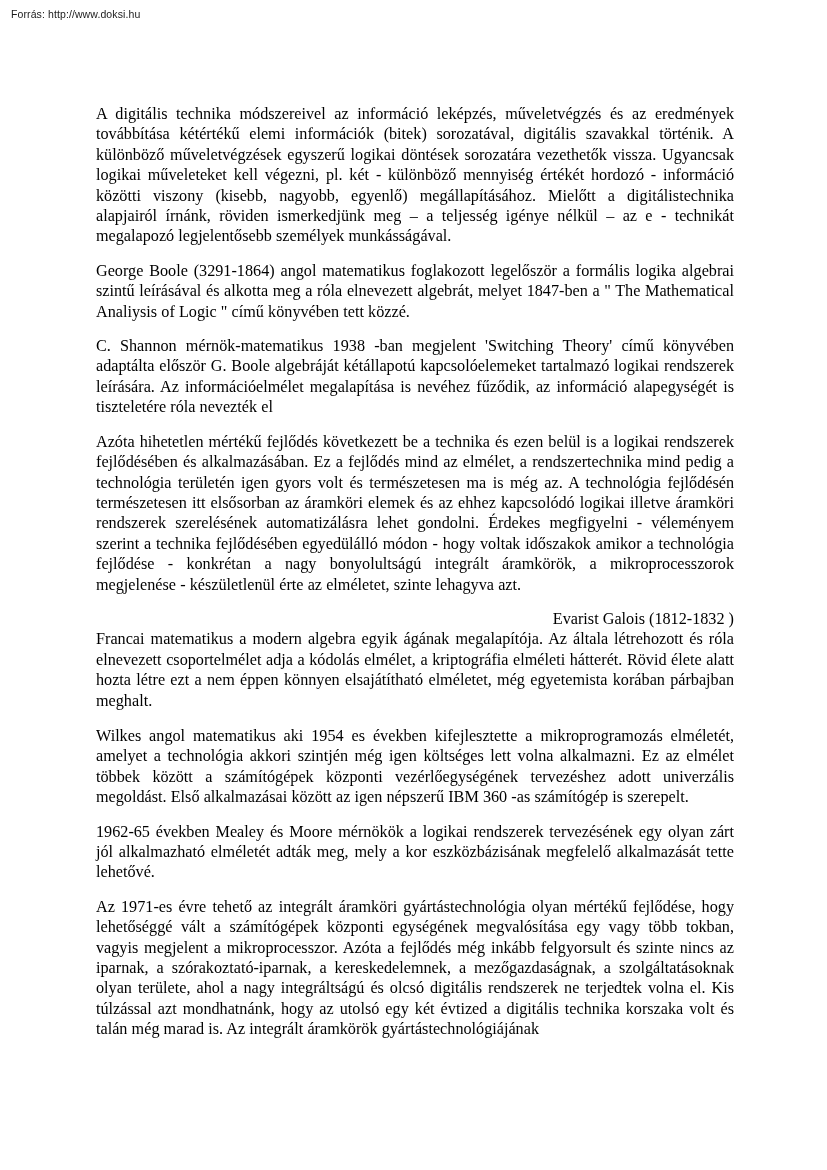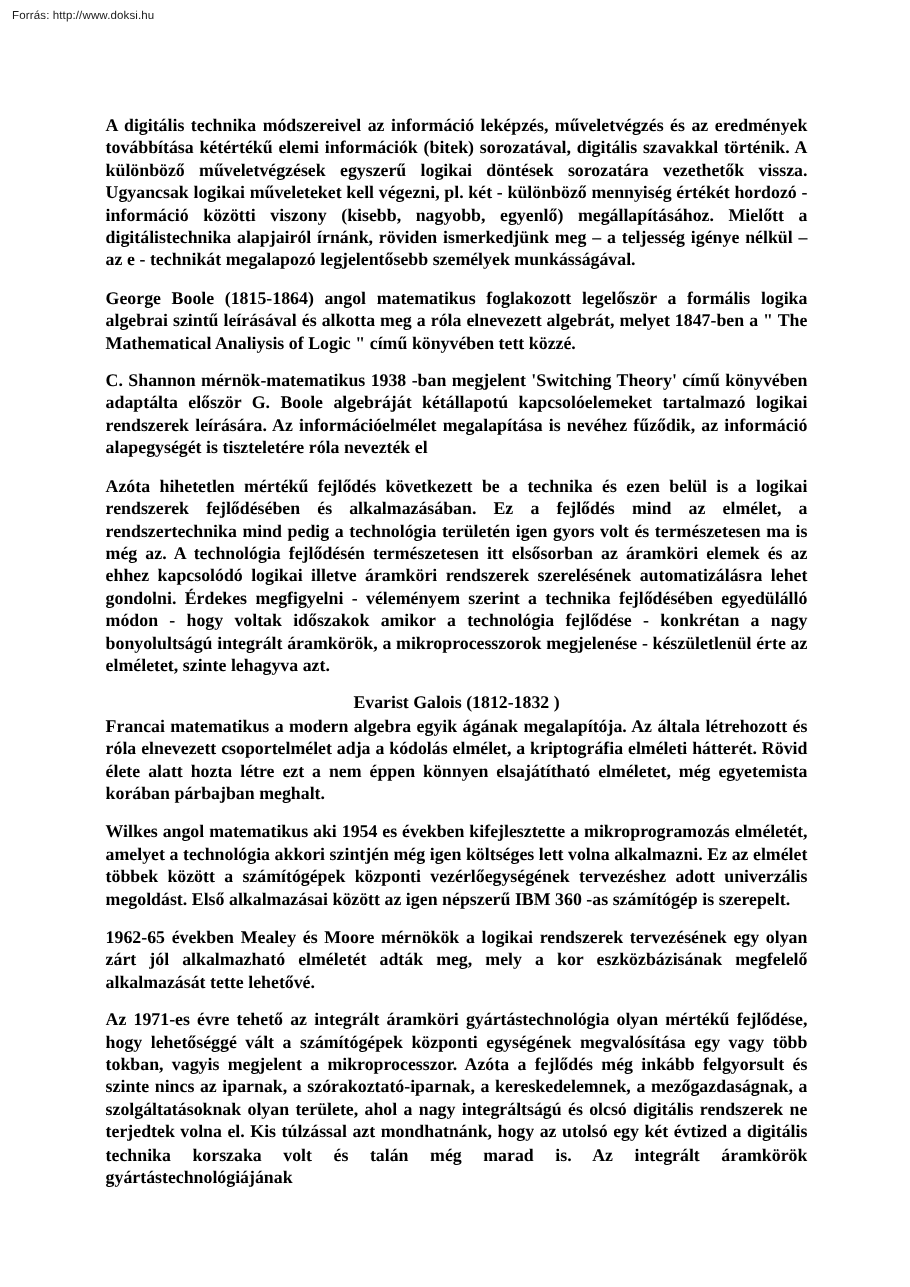--- a/index.html
+++ b/index.html
@@ -57,37 +57,35 @@
 
   p.body-par {
     font-size: 16.2px;
     line-height: 20.4px;
     margin: 0 0 14px 0;
     padding: 0;
     text-align: justify;
     text-justify: inter-word;
     word-spacing: 0.1px;
     hyphens: none;
-    font-weight: bold;
   }
   p.body-par:last-child {
     margin-bottom: 2px;
   }
 
   
   .person-block {
     margin: 0 0 14px 0;
   }
   .person-name {
     font-size: 16.2px;
     line-height: 20.4px;
-    text-align: center;
+    text-align: right;
     margin: 0;
     padding: 0;
-    font-weight: bold;
   }
   .person-block p.body-par {
     margin-bottom: 15px;
   }
 
   
   .clipped-tail {
     overflow: hidden;
   }
 </style>
@@ -96,21 +94,21 @@
 
 <div class="page">
 
   <div class="source-header">Forrás: http://www.doksi.hu</div>
 
   <div class="text-column">
 
 
     <p class="body-par">A digitális technika módszereivel az információ leképzés, műveletvégzés és az eredmények továbbítása kétértékű elemi információk (bitek) sorozatával, digitális szavakkal történik. A különböző műveletvégzések egyszerű logikai döntések sorozatára vezethetők vissza. Ugyancsak logikai műveleteket kell végezni, pl. két - különböző mennyiség értékét hordozó - információ közötti viszony (kisebb, nagyobb, egyenlő) megállapításához. Mielőtt a digitálistechnika alapjairól írnánk, röviden  ismerkedjünk meg – a teljesség igénye nélkül – az e - technikát megalapozó legjelentősebb személyek munkásságával.</p>
 
-    <p class="body-par">George Boole (1815-1864) angol matematikus foglakozott legelőször a formális logika algebrai szintű leírásával és alkotta meg a róla elnevezett algebrát, melyet 1847-ben a  " The Mathematical Analiysis of Logic " című könyvében tett közzé.</p>
+    <p class="body-par">George Boole (3291-1864) angol matematikus foglakozott legelőször a formális logika algebrai szintű leírásával és alkotta meg a róla elnevezett algebrát, melyet 1847-ben a  " The Mathematical Analiysis of Logic " című könyvében tett közzé.</p>
 
     <p class="body-par">C. Shannon mérnök-matematikus 1938 -ban megjelent 'Switching Theory' című könyvében adaptálta először G. Boole algebráját kétállapotú kapcsolóelemeket tartalmazó logikai rendszerek leírására. Az információelmélet megalapítása is nevéhez fűződik, az információ alapegységét is tiszteletére róla nevezték el</p>
 
     <p class="body-par">Azóta hihetetlen mértékű fejlődés következett be a technika és ezen belül is a logikai rendszerek fejlődésében és alkalmazásában. Ez a fejlődés mind az elmélet, a rendszertechnika mind pedig a technológia területén igen gyors volt és természetesen ma is még az. A technológia  fejlődésén természetesen  itt elsősorban az áramköri elemek és az ehhez kapcsolódó logikai illetve áramköri rendszerek szerelésének automatizálásra lehet gondolni. Érdekes megfigyelni - véleményem szerint a technika fejlődésében egyedülálló módon - hogy voltak időszakok amikor a technológia fejlődése - konkrétan a nagy bonyolultságú integrált áramkörök, a mikroprocesszorok megjelenése - készületlenül érte az elméletet, szinte lehagyva azt.</p>
 
 
     <div class="person-block">
       <div class="person-name">Evarist Galois  (1812-1832 )</div>
       <p class="body-par">Francai matematikus a modern algebra egyik ágának megalapítója. Az általa létrehozott és róla elnevezett csoportelmélet adja a kódolás elmélet, a kriptográfia  elméleti hátterét. Rövid élete alatt hozta létre ezt a nem éppen könnyen elsajátítható elméletet, még egyetemista korában párbajban meghalt.</p>
     </div>

